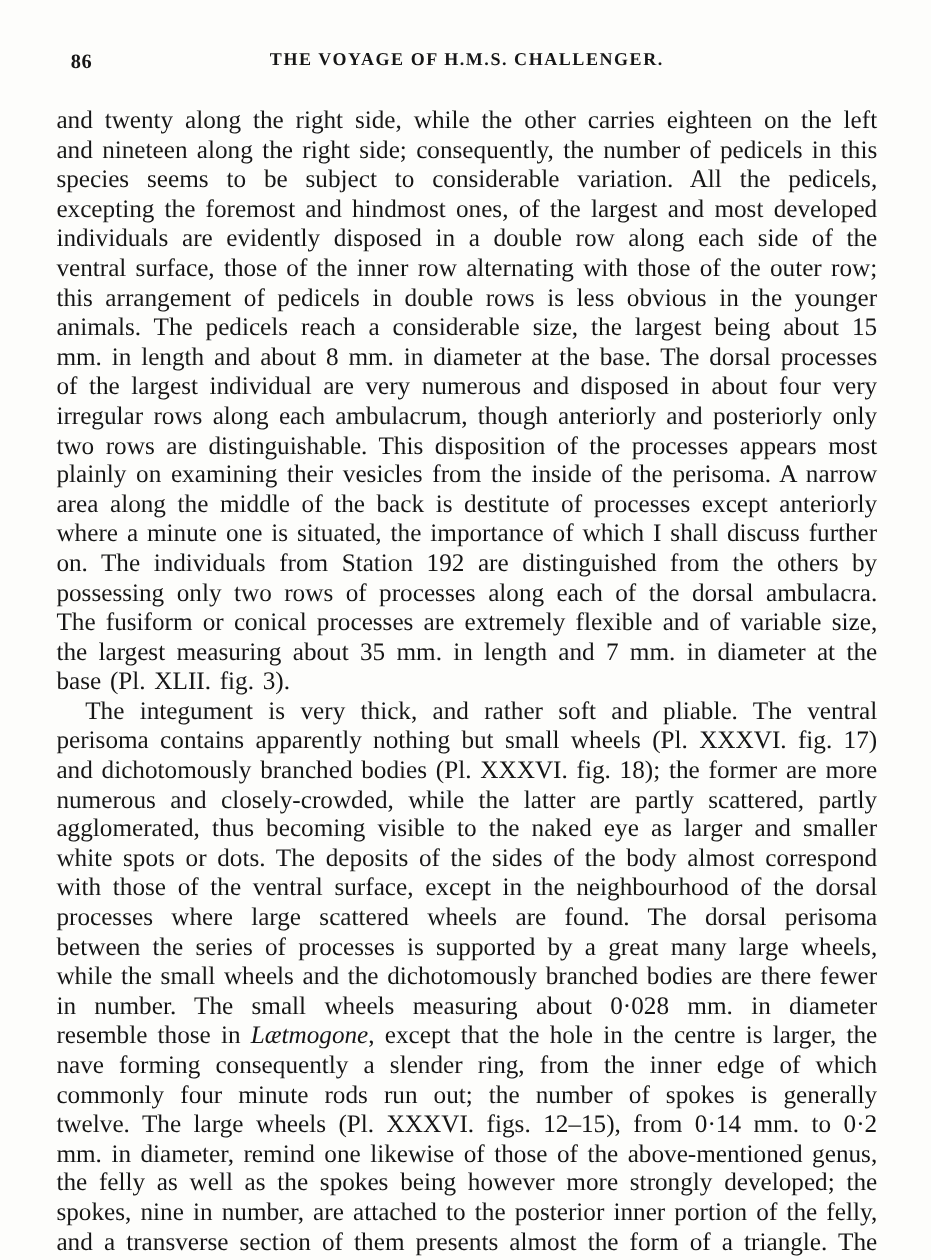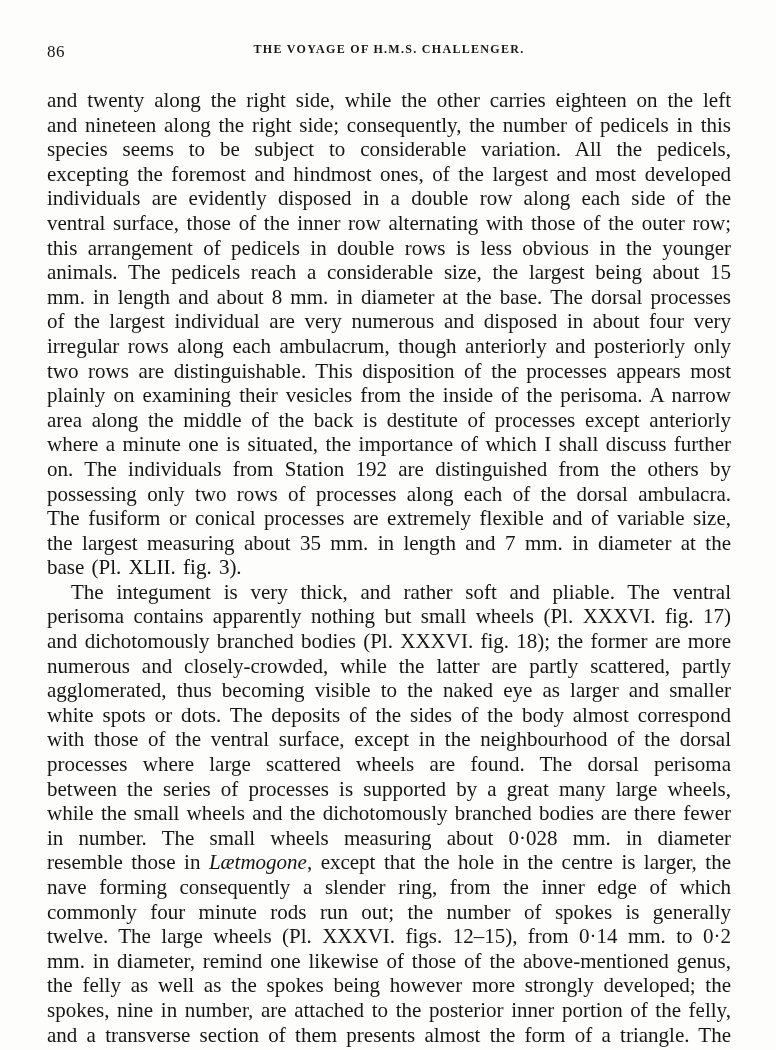--- a/index.html
+++ b/index.html
@@ -19,29 +19,29 @@
     padding: 42px 45px 0 47px;
     overflow: hidden;
   }
   .page-header {
     position: relative;
     height: 22px;
     margin-bottom: 24px;
   }
   .page-number {
     position: absolute;
-    left: 0;
+    left: 12px;
     top: 0;
     font-size: 17px;
-    font-weight: 400;
+    font-weight: 700;
     letter-spacing: 0.5px;
   }
   .running-title {
     text-align: center;
-    font-size: 12px;
+    font-size: 15px;
     font-weight: 700;
     letter-spacing: 1.3px;
     white-space: nowrap;
   }
   .body-text p {
     margin: 0;
     text-align: justify;
     font-size: 21px;
     line-height: 24.6px;
     word-spacing: 2px;

